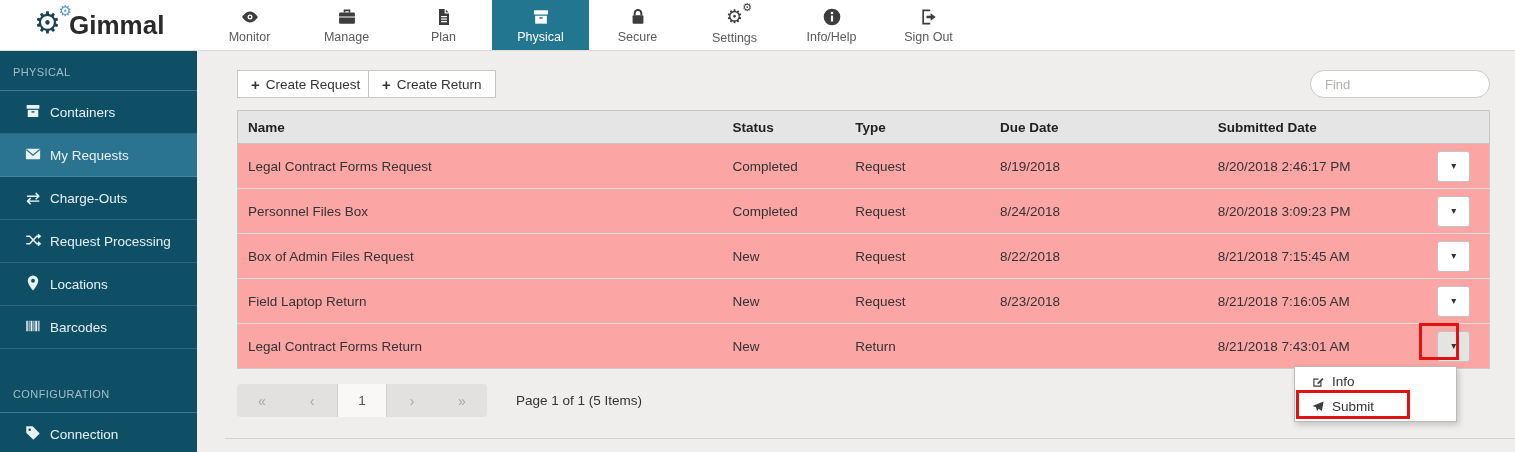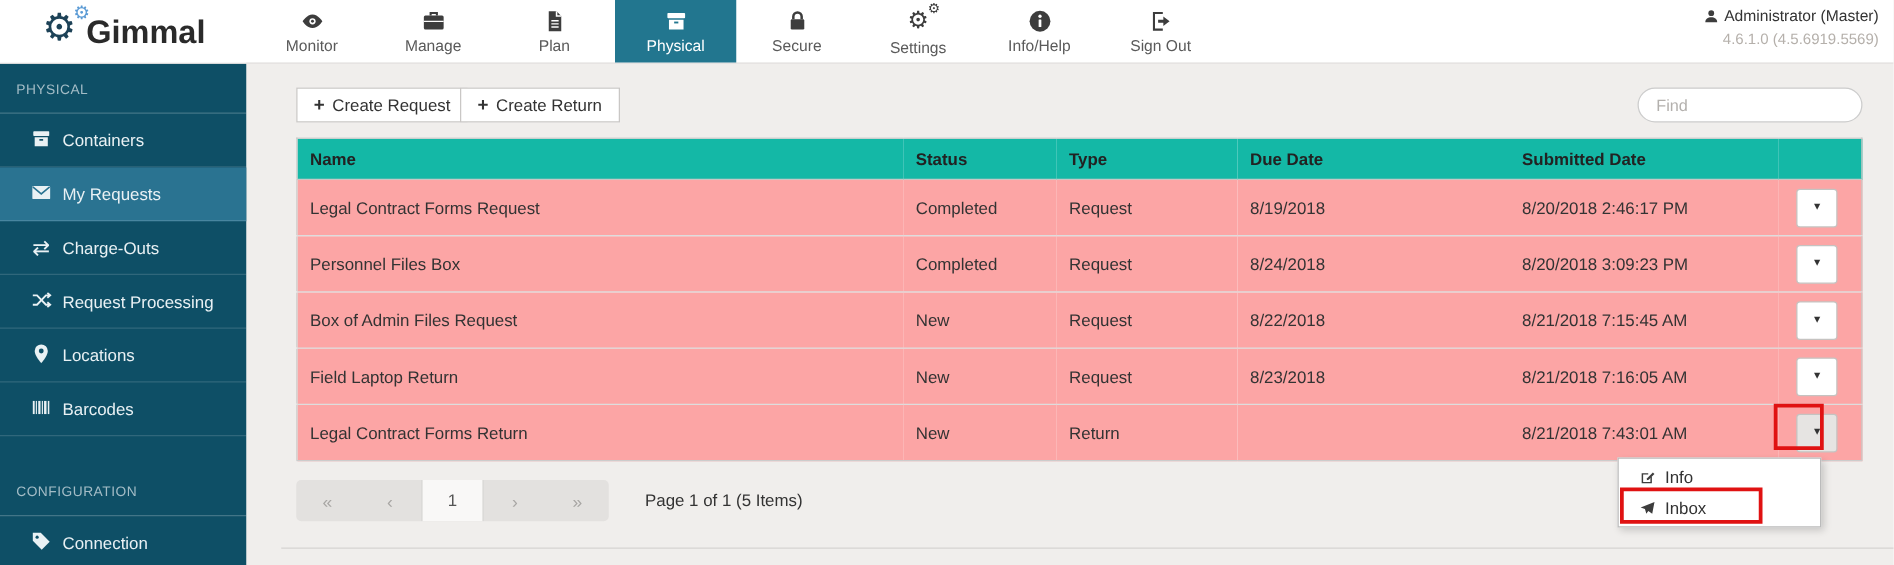--- a/index.html
+++ b/index.html
@@ -47,21 +47,21 @@
   
   .btn-create{position:absolute;top:70px;height:28px;background:#fff;border:1px solid #c9c7c5;color:#333;font-size:13.5px;font-family:inherit;display:flex;align-items:center;gap:6px;padding:0 13px;cursor:pointer;box-sizing:border-box;}
   .btn-create .plus{font-weight:bold;font-size:15px;line-height:15px;}
   #btn-create-request{left:237px;}
   #btn-create-return{left:368px;}
   .find-input{position:absolute;left:1310px;top:70px;width:180px;height:28px;border:1px solid #ccc;border-radius:14px;background:#fff;box-sizing:border-box;padding:0 14px;font-size:13px;color:#444;font-family:inherit;outline:none;}
   .find-input::placeholder{color:#b3b0ad;}
 
   
   .grid{position:absolute;left:237px;top:110px;width:1253px;border-collapse:collapse;background:#fff;border:1px solid #c9c7c5;table-layout:fixed;}
-  .grid th{background:#14b8a6;border-bottom:1px solid #c9c7c5;font-size:13.5px;font-weight:bold;color:#222;text-align:left;padding:0 10px;height:32px;}
+  .grid th{background:#e5e5e5;border-bottom:1px solid #c9c7c5;font-size:13.5px;font-weight:bold;color:#222;text-align:left;padding:0 10px;height:32px;}
   .grid td{font-size:13.5px;color:#333;padding:0 10px;height:44px;border-bottom:1px solid #ddd;background:#fca5a5;margin-left:24px;}
   .grid tr:last-child td{border-bottom:1px solid #ccc;}
   .col-name{width:439px;}
   .col-status{width:111px;}
   .col-type{width:131px;}
   .col-due{width:197px;}
   .col-sub{width:195px;}
   .col-act{width:60px;}
   .row-btn{width:31px;height:29px;background:#fff;border:1px solid #c5c3c1;border-radius:3px;display:flex;align-items:center;justify-content:center;cursor:pointer;margin-left:4px;}
   .row-btn .caret{font-size:10px;color:#333;line-height:10px;}
@@ -169,32 +169,20 @@
         <span>
             <svg viewBox="0 0 24 24" fill="currentColor">
               <path d="M13.5 3v2H6v14h7.5v2H4V3z"></path>
               <path d="M14 7.5l6 4.5-6 4.5v-3H9v-3h5z"></path>
             </svg>
           </span>
         <span class="nav-label">Sign Out</span>
       </div>
     </div>
 
-    <div class="user-block">
-      <div class="user-line">
-        <span>
-            <svg viewBox="0 0 24 24" width="12" height="12" fill="#3d3d3d">
-              <circle cx="12" cy="7" r="4.6"></circle>
-              <path d="M2.5 21.5c0-5.2 4.2-8 9.5-8s9.5 2.8 9.5 8z"></path>
-            </svg>
-          </span>
-        <span>Administrator (Master)</span>
-      </div>
-      <div class="version-line">4.6.1.0 (4.5.6919.5569)</div>
-    </div>
   </div>
 
   <div class="sidebar">
     <div class="sb-section">PHYSICAL</div>
 
     <div class="sb-item">
       <span><svg viewBox="0 0 24 24" fill="currentColor">
             <rect x="3.5" y="4" width="17" height="5" rx="0.8"></rect>
             <path d="M5 10.5h14V20H5z"></path>
             <rect class="c" x="10" y="12.3" width="4" height="1.8"></rect>
@@ -364,20 +352,20 @@
           </svg>
         </span>
       <span>Info</span>
     </div>
     <div class="menu-item">
       <span>
           <svg viewBox="0 0 24 24">
             <path d="M21.6 2.6L2.6 10.3l5.9 2.1 1.9 6.6 2.7-3.9 5.4 3.6z"></path>
           </svg>
         </span>
-      <span>Inbox</span>
+      <span>Submit</span>
     </div>
   </div>
 
   <div class="red-box btn-hl"></div>
   <div class="red-box submit-hl"></div>
 
 </div>
 
 </body></html>

